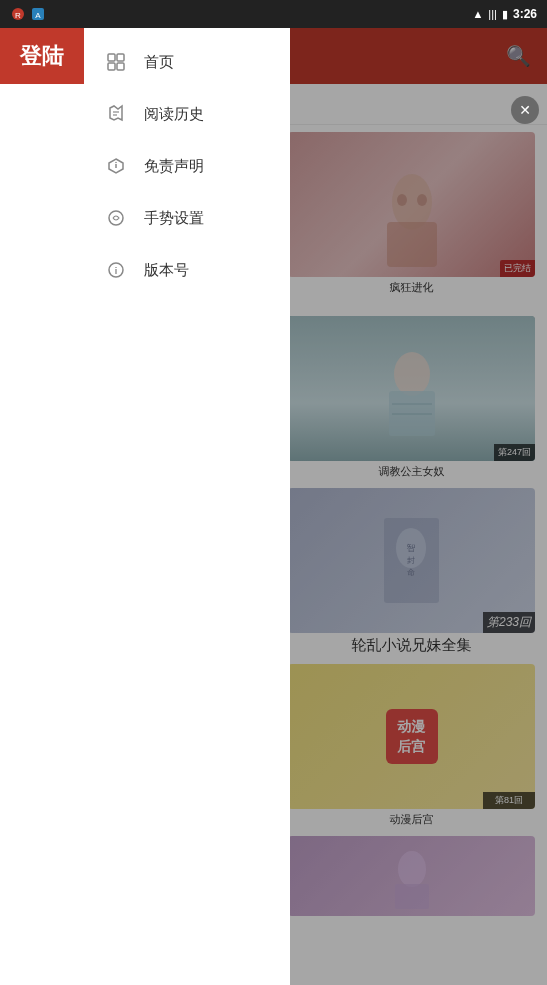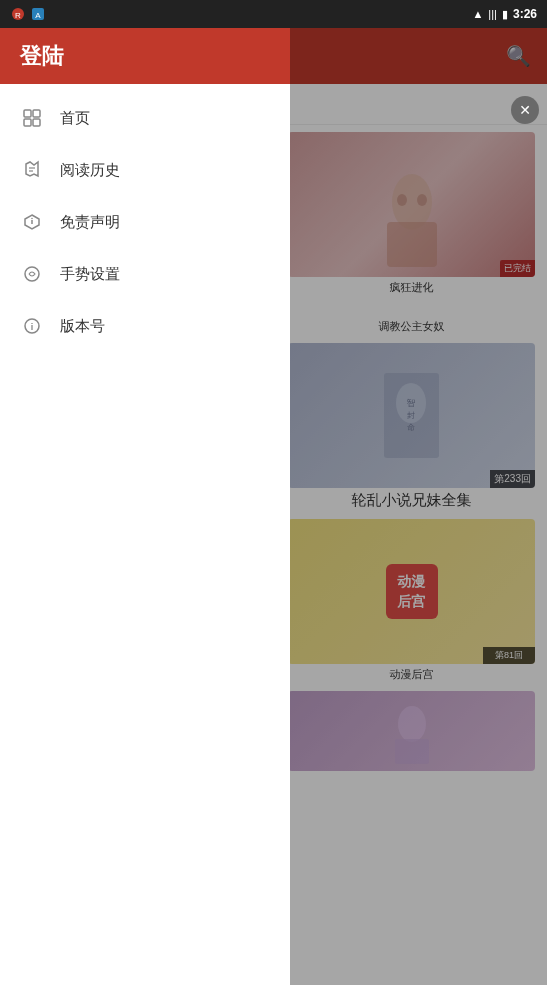--- a/index.html
+++ b/index.html
@@ -108,21 +108,20 @@
     
     .drawer {
       position: absolute;
       top: 0;
       left: 0;
       width: 290px;
       height: 957px;
       background: #fff;
       z-index: 20;
       display: flex;
-      flex-direction: column;
     }
 
     .drawer-header {
       height: 56px;
       background: #c0392b;
       display: flex;
       align-items: center;
       padding: 0 20px;
     }
 
@@ -316,37 +315,48 @@
             </div>
             <div style="position:absolute;bottom:0;right:0;background:rgba(180,30,30,0.85);color:white;font-size:9px;padding:2px 4px;border-radius:2px 0 0 0;">已完结</div>
           </div>
           <div style="font-size:11px;color:#333;padding:3px 2px;text-align:center;">疯狂进化</div>
         </div>
       </div>
 
       <div style="display:flex;gap:6px;margin-bottom:6px;">
 
         <div style="flex:1;display:flex;flex-direction:column;">
+          <div class="cover-3" style="height:145px;border-radius:4px;position:relative;overflow:hidden;">
+            <div style="position:absolute;inset:0;background:linear-gradient(to bottom, #a8c4c8 0%, #d0e4e8 60%, #90b0b4 100%);display:flex;align-items:center;justify-content:center;">
+              <svg width="70" height="100" viewBox="0 0 70 100" opacity="0.8">
+                <ellipse cx="35" cy="35" rx="18" ry="22" fill="rgba(240,220,210,0.9)"></ellipse>
+                <rect x="12" y="52" width="46" height="45" rx="3" fill="rgba(180,210,220,0.8)"></rect>
+                <line x1="15" y1="65" x2="55" y2="65" stroke="rgba(100,150,160,0.5)" stroke-width="1"></line>
+                <line x1="15" y1="75" x2="55" y2="75" stroke="rgba(100,150,160,0.5)" stroke-width="1"></line>
+              </svg>
+            </div>
+            <div style="position:absolute;bottom:0;right:0;background:rgba(0,0,0,0.65);color:white;font-size:9px;padding:2px 4px;">第247回</div>
+          </div>
           <div style="font-size:11px;color:#333;padding:3px 2px;text-align:center;">调教公主女奴</div>
         </div>
       </div>
 
       <div style="display:flex;gap:6px;margin-bottom:6px;">
         <div style="flex:1;display:flex;flex-direction:column;">
           <div style="height:145px;border-radius:4px;position:relative;overflow:hidden;background:linear-gradient(135deg,#b0b8d0,#d0d8e8);">
             <div style="position:absolute;inset:0;display:flex;align-items:center;justify-content:center;">
               <svg width="65" height="95" viewBox="0 0 65 95" opacity="0.75">
                 <rect x="5" y="5" width="55" height="85" rx="3" fill="rgba(140,150,180,0.5)"></rect>
                 <ellipse cx="32" cy="35" rx="15" ry="20" fill="rgba(200,210,230,0.8)"></ellipse>
                 <text x="32" y="38" text-anchor="middle" fill="rgba(80,90,120,0.9)" font-size="9">智</text>
                 <text x="32" y="50" text-anchor="middle" fill="rgba(80,90,120,0.9)" font-size="8">封</text>
                 <text x="32" y="62" text-anchor="middle" fill="rgba(80,90,120,0.9)" font-size="8">命</text>
               </svg>
             </div>
-            <div style="position:absolute;bottom:0;right:0;background:rgba(0,0,0,0.65);color:white;font-size:10px;padding:2px 4px;">第233回</div>
+            <div style="position:absolute;bottom:0;right:0;background:rgba(0,0,0,0.65);color:white;font-size:12px;padding:2px 4px;font-style:italic;">第233回</div>
           </div>
           <div style="font-size:15px;color:#333;padding:3px 2px;text-align:center;">轮乱小说兄妹全集</div>
         </div>
       </div>
 
       <div style="display:flex;gap:6px;margin-bottom:6px;">
         <div style="flex:1;display:flex;flex-direction:column;">
           <div style="height:145px;border-radius:4px;position:relative;overflow:hidden;background:linear-gradient(135deg,#f0e080,#f8e8a0);">
             <div style="position:absolute;inset:0;display:flex;align-items:center;justify-content:center;">
               <div style="background:rgba(220,50,60,0.85);padding:8px 12px;border-radius:6px;text-align:center;">

